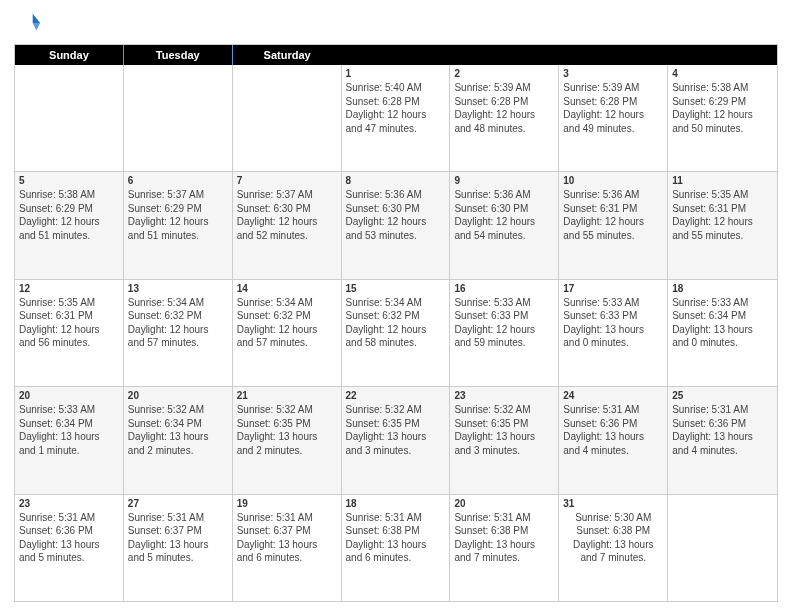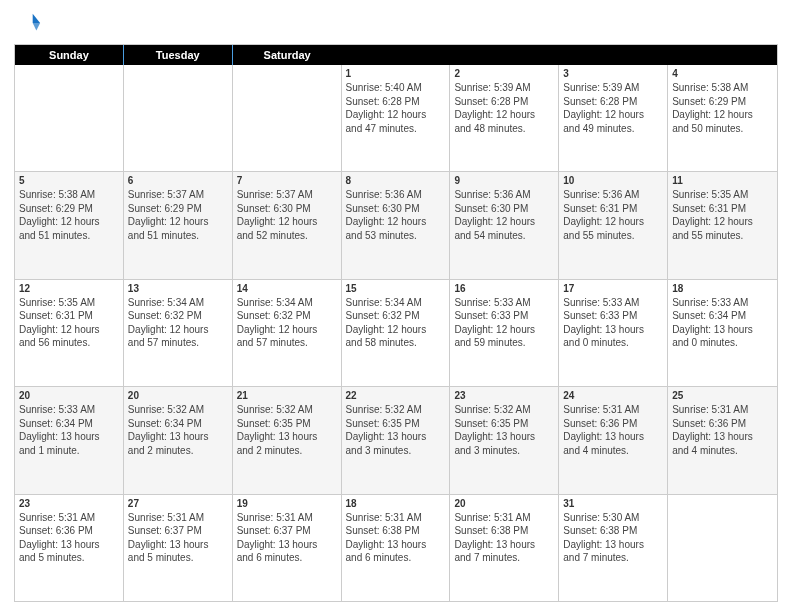--- a/index.html
+++ b/index.html
@@ -361,21 +361,21 @@
           </div>
           <div class="cal-cell">
             <div class="day-number">20</div>
             <div class="cell-text" style="white-space: pre-line;">Sunrise: 5:31 AM
 Sunset: 6:38 PM
 Daylight: 13 hours
 and 7 minutes.</div>
           </div>
           <div class="cal-cell">
             <div class="day-number">31</div>
-            <div class="cell-text" style="white-space: pre-line;">Sunrise: 5:30 AM
+            <div class="cell-text" style="white-space: pre-line; text-align: center;">Sunrise: 5:30 AM
 Sunset: 6:38 PM
 Daylight: 13 hours
 and 7 minutes.</div>
           </div>
           <div class="cal-cell empty"></div>
         </div>
       </div>
   </div>
 </div>
 

